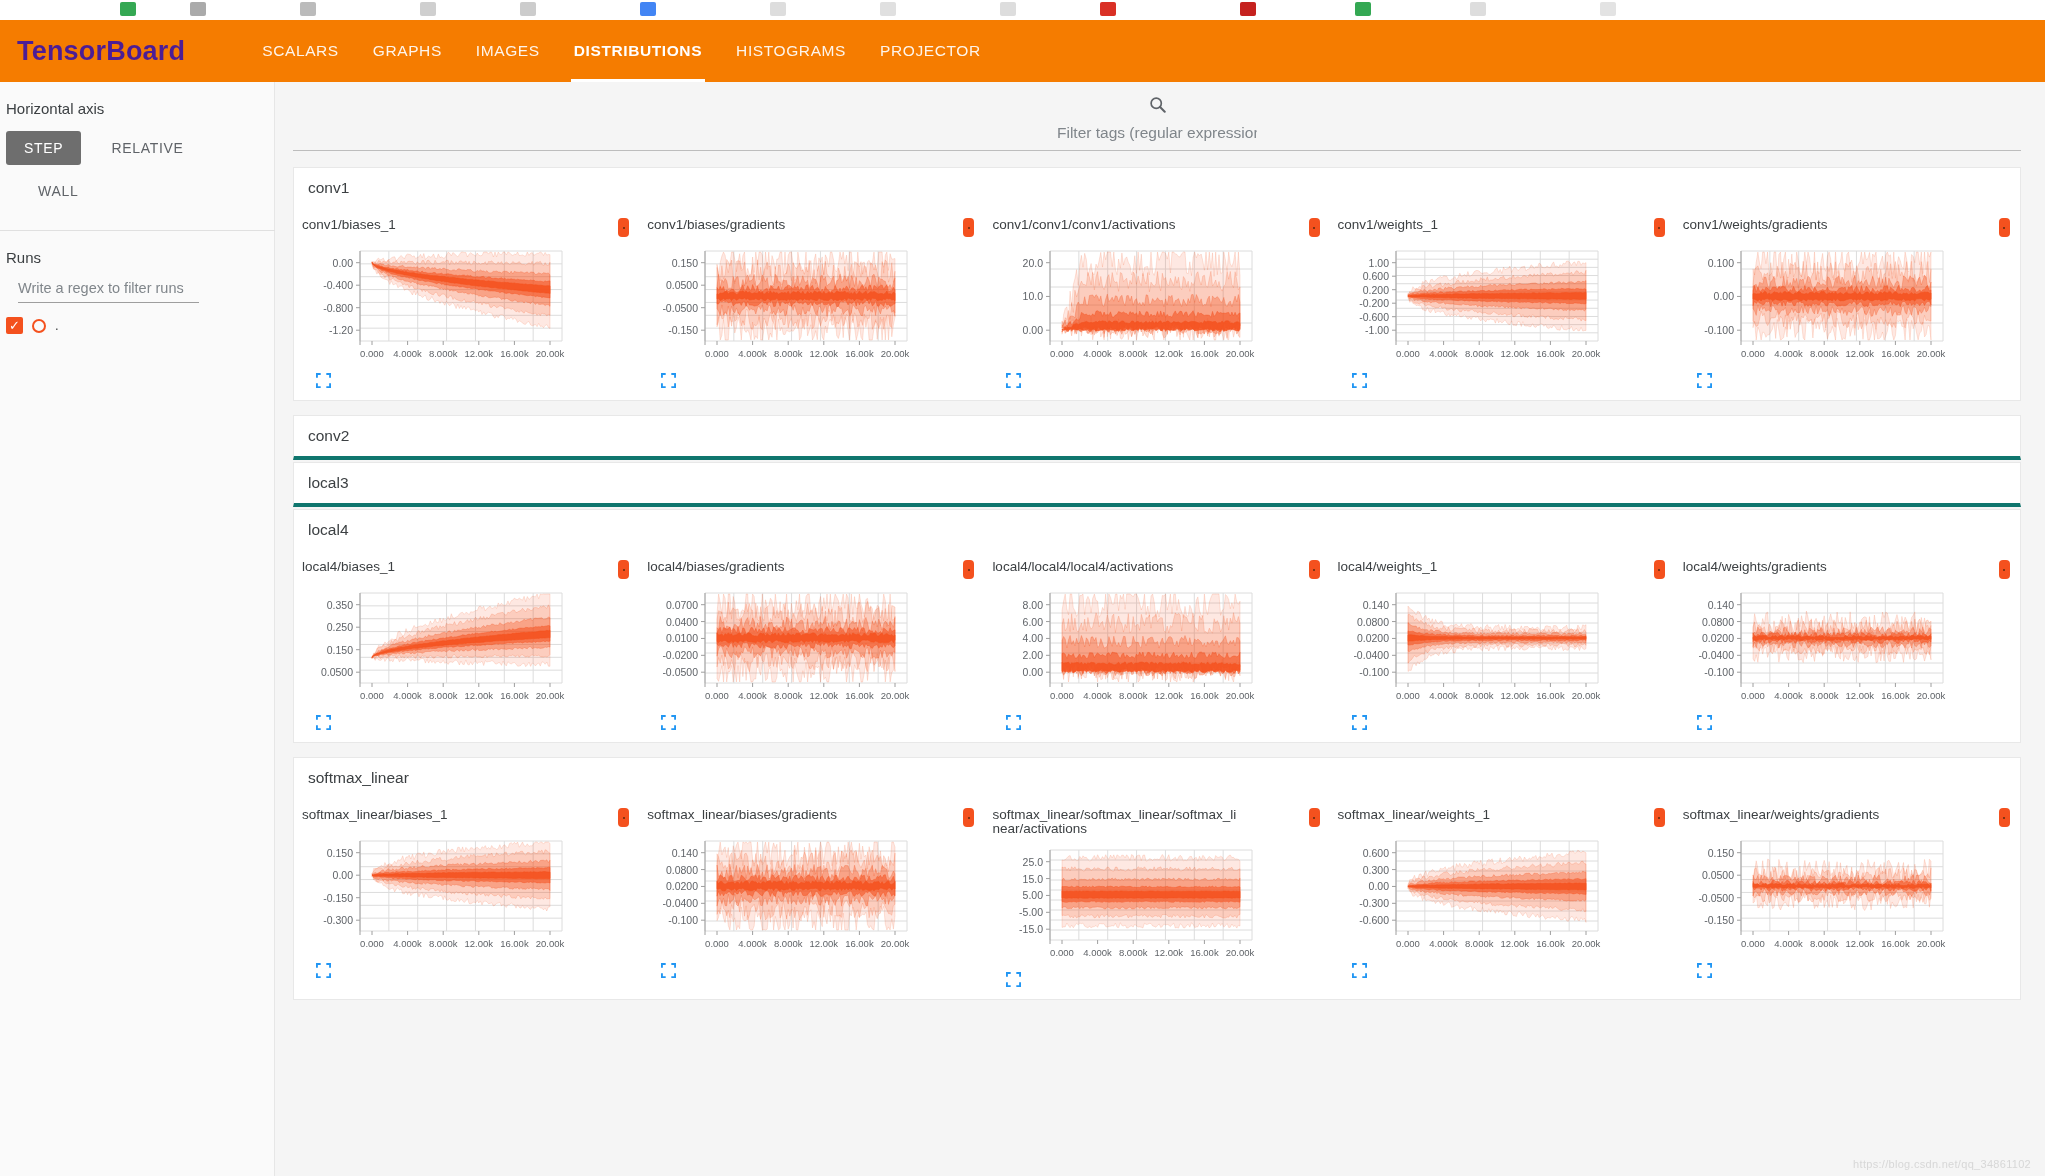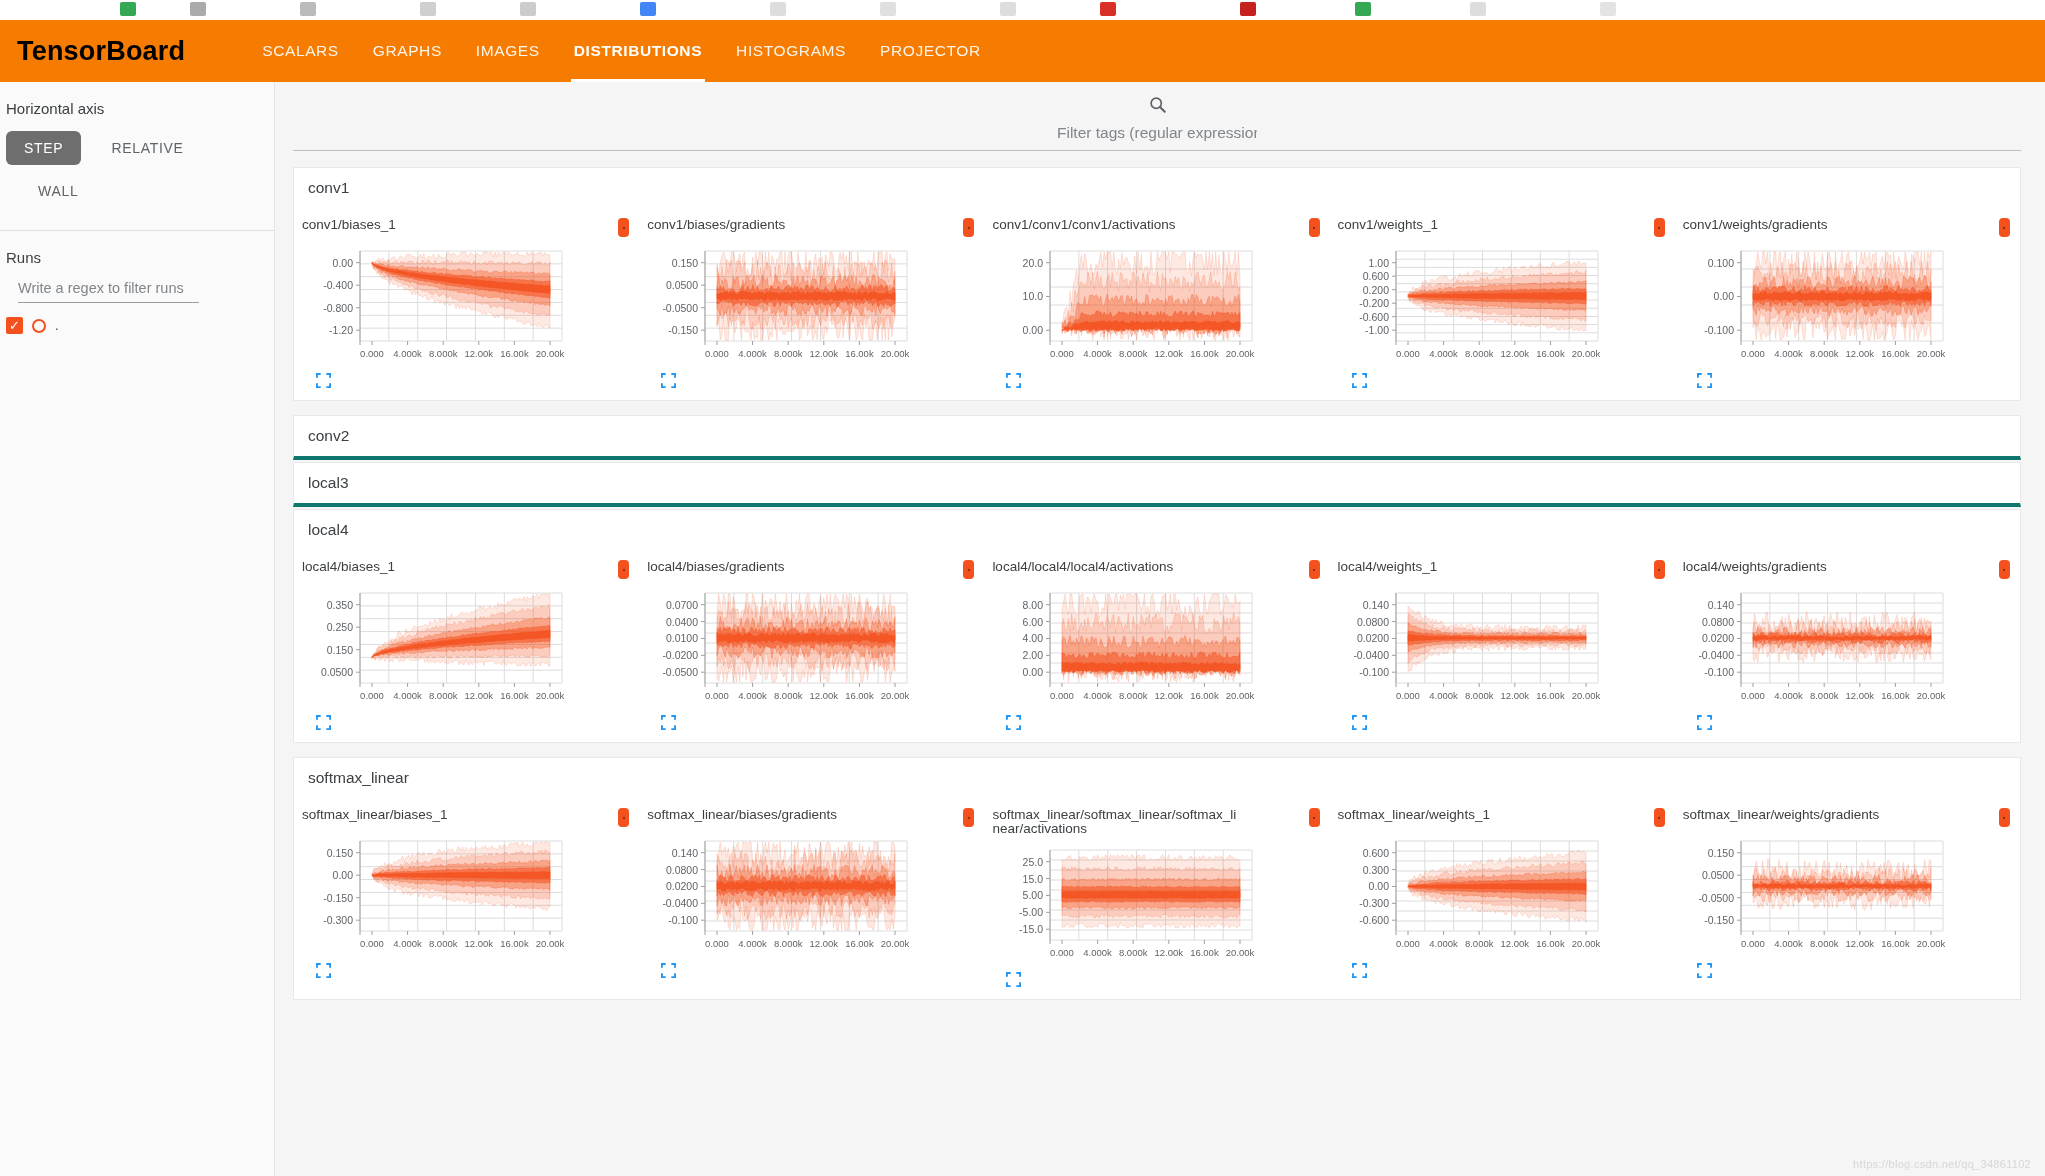--- a/index.html
+++ b/index.html
@@ -16,21 +16,21 @@
     position:absolute; top:0; left:0; width:2045px; height:20px;
     background:#ffffff; overflow:hidden;
   }
   .browser-strip .bit{ position:absolute; top:2px; width:16px; height:14px; border-radius:2px; }
   
   .appbar{
     position:absolute; top:20px; left:0; width:2045px; height:62px;
     background:#f57c00; display:flex; align-items:center;
   }
   .brand{
-    color:#000000; font-size:27px; font-weight:bold; margin-left:17px;
+    color:#4c1d95; font-size:27px; font-weight:bold; margin-left:17px;
     letter-spacing:.2px; white-space:nowrap;
   }
   .navtabs{ display:flex; align-items:flex-end; height:62px; margin-left:60px; }
   .navtab{
     color:#fff; font-size:15.5px; letter-spacing:.6px;
     padding:0 17px; height:62px; display:flex; align-items:center;
     opacity:.92; position:relative; cursor:pointer; white-space:nowrap;
   }
   .navtab.active{ opacity:1; font-weight:bold; }
   .navtab.active:after{
@@ -43,21 +43,21 @@
     background:#fafafa; border-right:1px solid #e6e6e6;
     padding:0 6px;
   }
   .side-label{ color:#3c4043; font-size:15px; margin:18px 0 14px 0; }
   .seg-row{ display:flex; align-items:center; gap:12px; margin-bottom:9px; }
   .seg-btn{
     font-size:14px; letter-spacing:.7px; color:#5f6368;
     padding:9px 18px; border-radius:3px; cursor:pointer; background:transparent;
     border:none; font-family:inherit;
   }
-  .seg-btn.active{ background:#6e6e6e; color:#fff;border-radius:6px; }
+  .seg-btn.active{ background:#6e6e6e; color:#fff; }
   .seg-row.second{ padding-left:14px; }
   .divider{ height:1px; background:#e0e0e0; margin:22px -22px 0 -22px; }
   .runs-label{ color:#3c4043; font-size:15px; margin:18px 0 12px 0; }
   .runs-input{
     width:181px; border:none; border-bottom:1px solid #9e9e9e;
     background:transparent; font-size:14.5px; color:#5f6368;
     padding:2px 0 6px 0; outline:none; font-family:inherit;margin-left:12px;
   }
   .runs-input::placeholder{ color:#80868b; }
   .run-row{ display:flex; align-items:center; gap:9px; margin-top:14px; }

